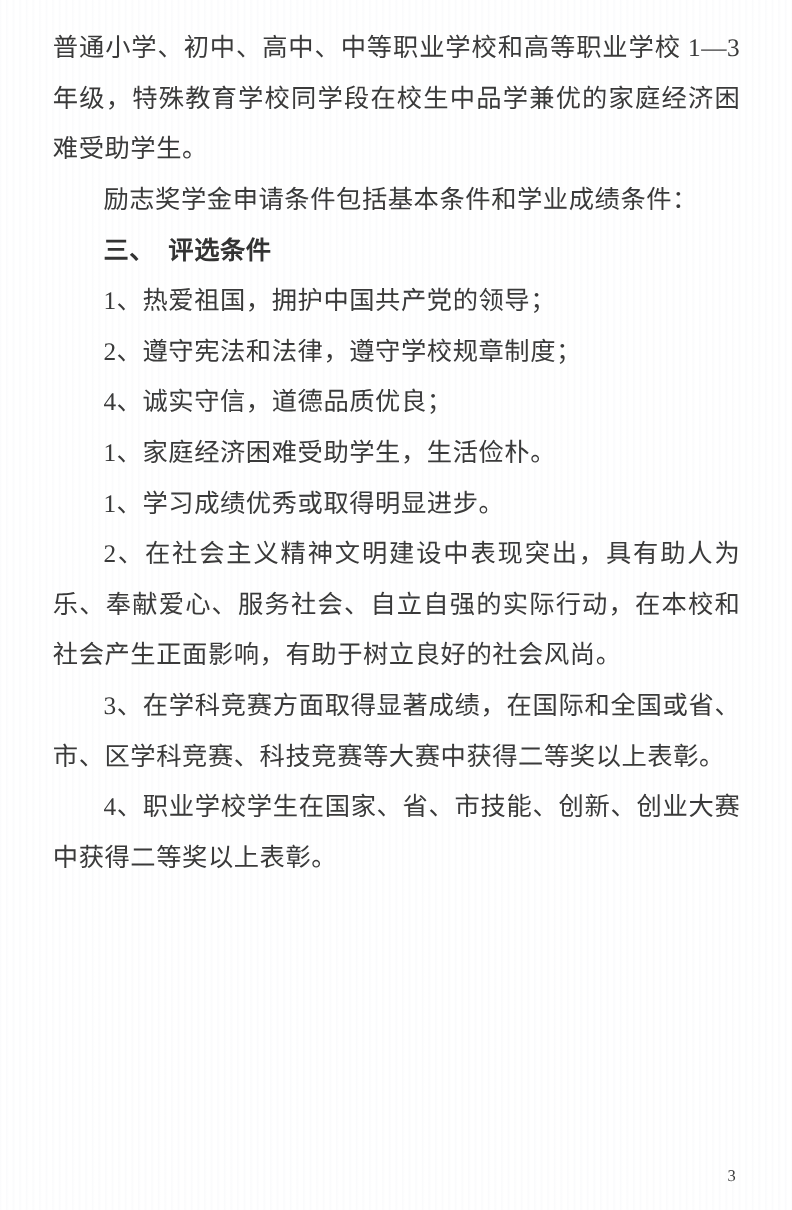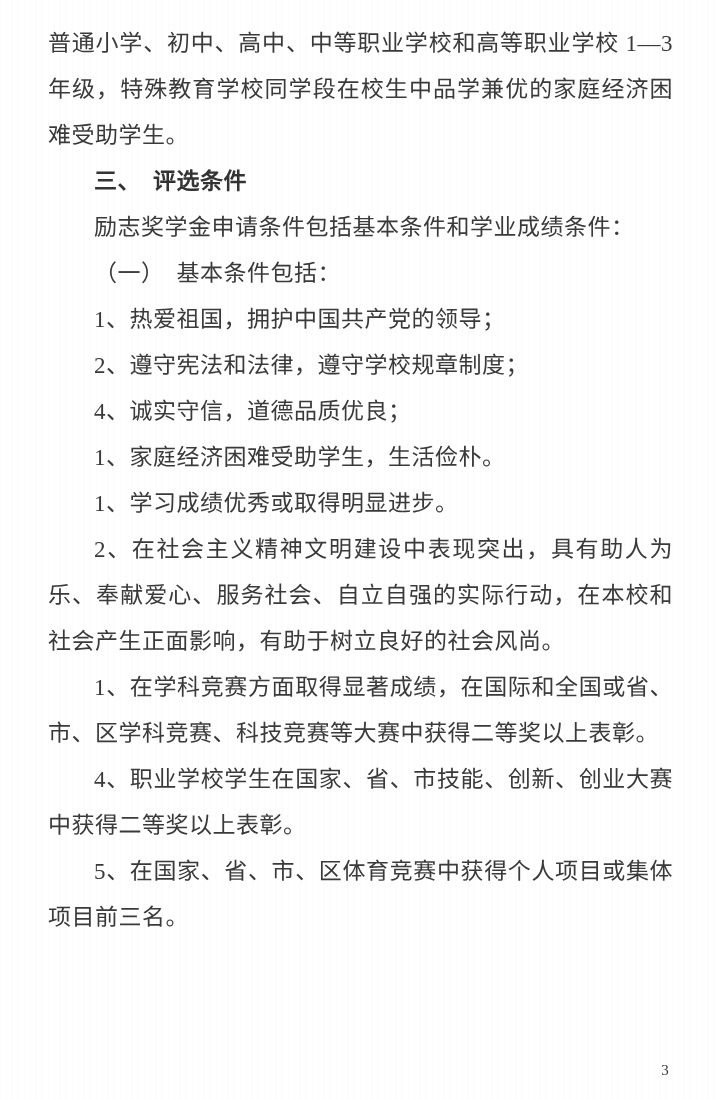--- a/index.html
+++ b/index.html
@@ -57,27 +57,25 @@
     color: #3a3a3a;
     font-family: "Liberation Serif", "DejaVu Serif", serif;
   }
 </style>
 </head>
 <body>
 
 <div class="page">
   <div class="content" id="paragraph-container">
       <p>普通小学、初中、高中、中等职业学校和高等职业学校 1—3 年级，特殊教育学校同学段在校生中品学兼优的家庭经济困难受助学生。</p>
+      <p class="indent">励志奖学金申请条件包括基本条件和学业成绩条件：</p>
       <p class="indent bold">三、　评选条件</p>
-      <p class="indent">励志奖学金申请条件包括基本条件和学业成绩条件：</p>
-      <p class="indent">（一）　基本条件包括：</p>
       <p class="indent">1、热爱祖国，拥护中国共产党的领导；</p>
       <p class="indent">2、遵守宪法和法律，遵守学校规章制度；</p>
       <p class="indent">4、诚实守信，道德品质优良；</p>
       <p class="indent">1、家庭经济困难受助学生，生活俭朴。</p>
       <p class="indent">1、学习成绩优秀或取得明显进步。</p>
       <p class="indent">2、在社会主义精神文明建设中表现突出，具有助人为乐、奉献爱心、服务社会、自立自强的实际行动，在本校和社会产生正面影响，有助于树立良好的社会风尚。</p>
-      <p class="indent">1、在学科竞赛方面取得显著成绩，在国际和全国或省、市、区学科竞赛、科技竞赛等大赛中获得二等奖以上表彰。</p>
+      <p class="indent">3、在学科竞赛方面取得显著成绩，在国际和全国或省、市、区学科竞赛、科技竞赛等大赛中获得二等奖以上表彰。</p>
       <p class="indent">4、职业学校学生在国家、省、市技能、创新、创业大赛中获得二等奖以上表彰。</p>
-      <p class="indent">5、在国家、省、市、区体育竞赛中获得个人项目或集体项目前三名。</p>
     </div>
   <div class="page-number">3</div>
 </div>
 
 </body></html>

